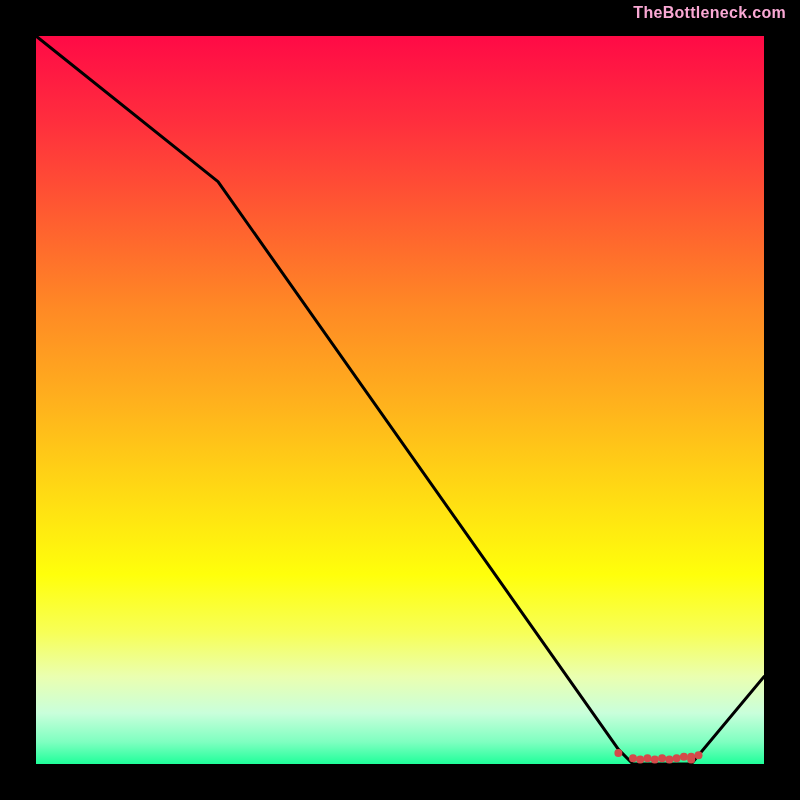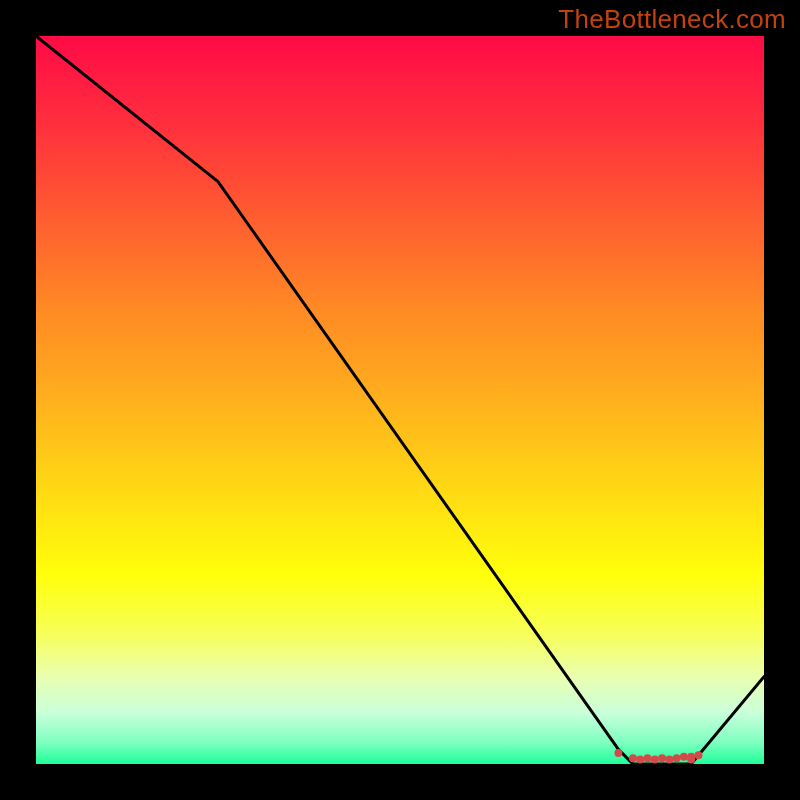--- a/index.html
+++ b/index.html
@@ -12,23 +12,23 @@
   }
   .container {
     position: relative;
     width: 800px;
     height: 800px;
   }
   .watermark {
     position: absolute;
     top: 4px;
     right: 14px;
-    color: #c2410c;
-    font-size: 26px;
-    font-weight: 400;
+    color: #f9a8d4;
+    font-size: 16px;
+    font-weight: 700;
     letter-spacing: 0.3px;
     z-index: 10;
   }
   .plot-area {
     position: absolute;
     left: 36px;
     top: 36px;
     width: 728px;
     height: 728px;
     

